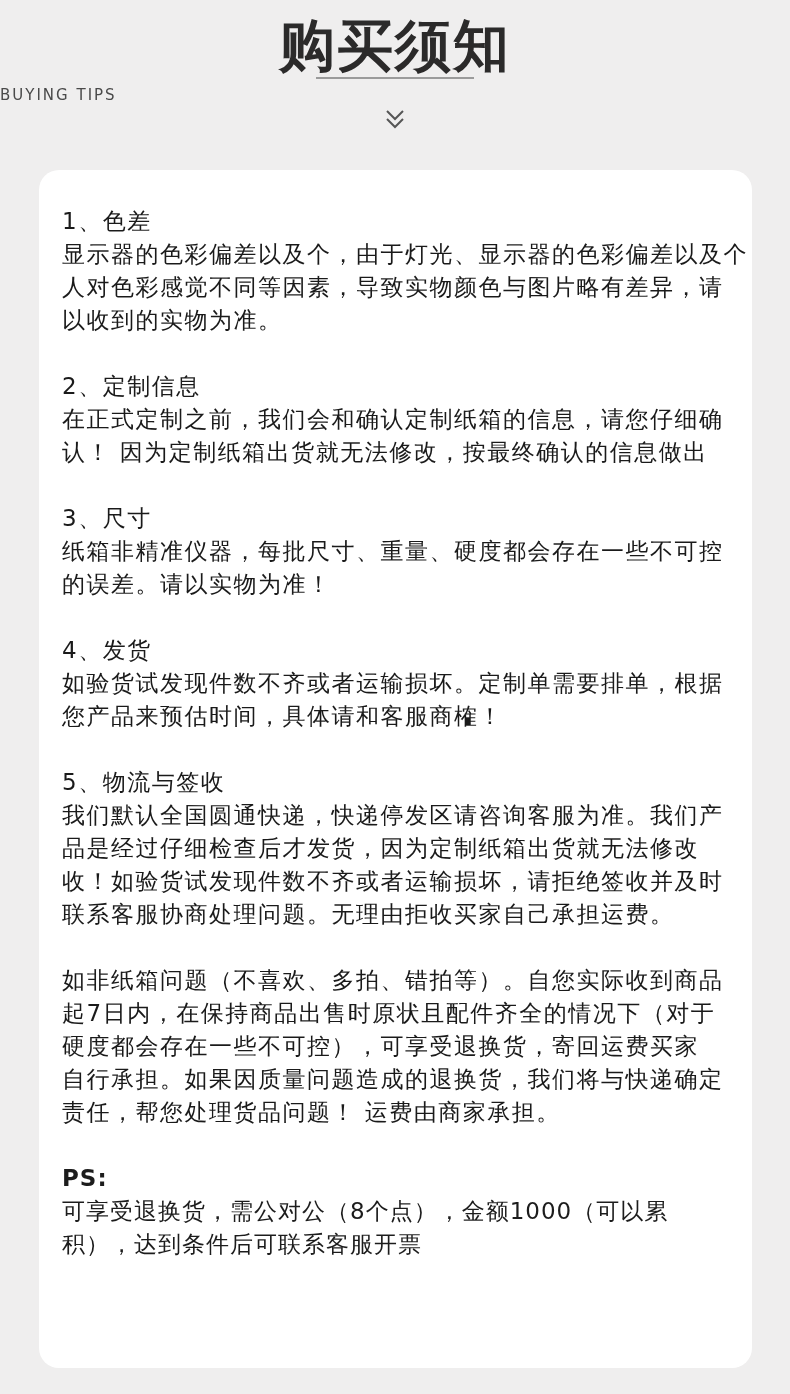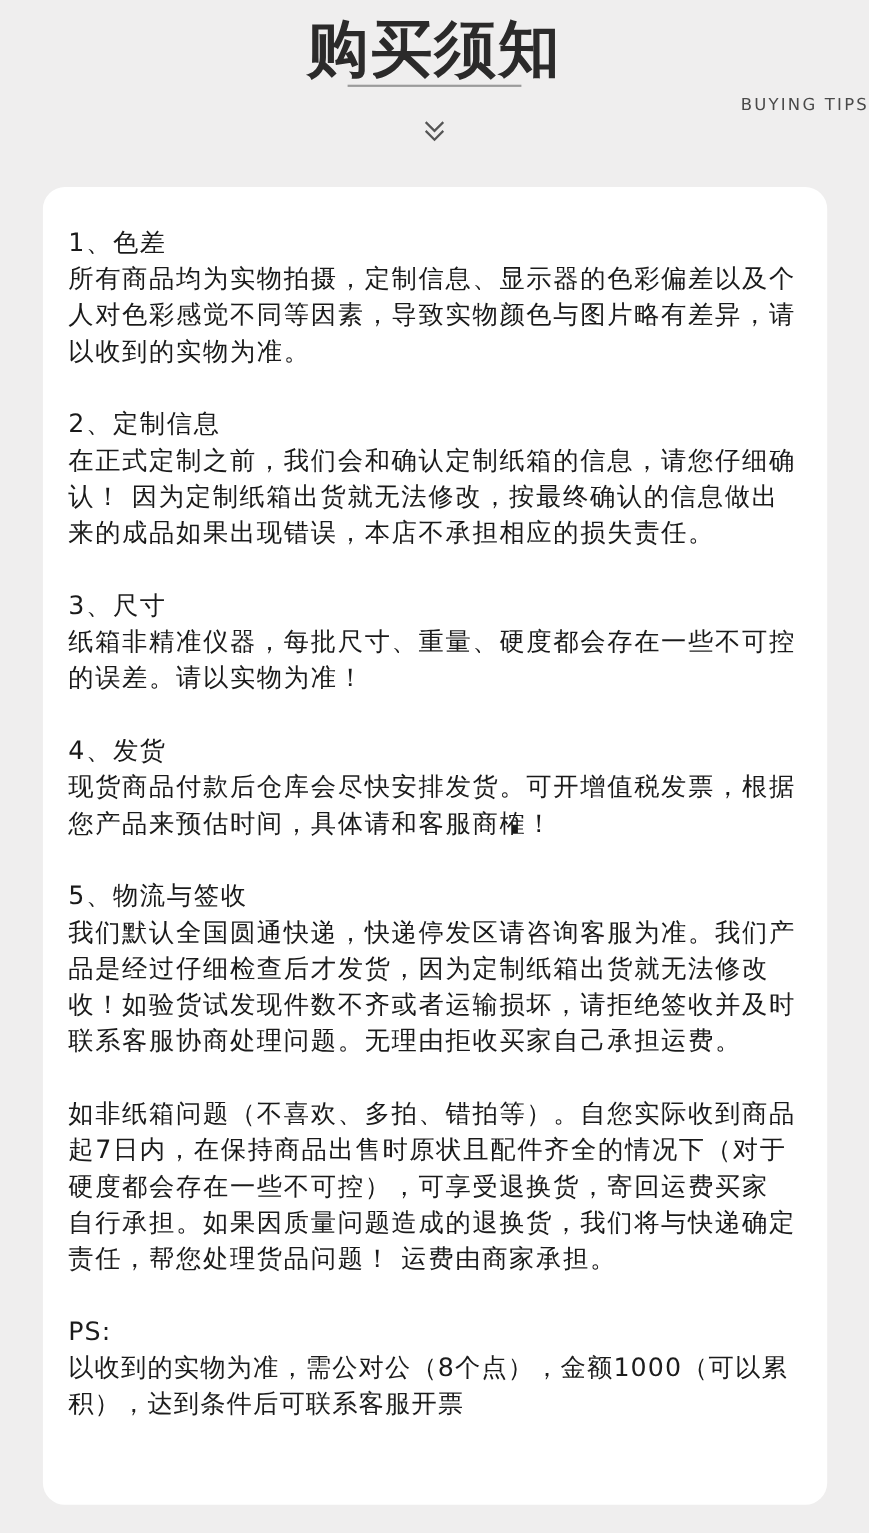--- a/index.html
+++ b/index.html
@@ -34,21 +34,21 @@
     left: 316px;
     top: 77px;
     width: 158px;
     height: 2px;
     background: #9b9b9b;
   }
   .subtitle {
     position: absolute;
     left: 0; right: 0;
     top: 85px;
-    text-align: right;
+    text-align: left;
     font-family: "DejaVu Sans", sans-serif;
     font-size: 15px;
     letter-spacing: 2px;
     color: #4a4a4a;
     line-height: 20px;
   }
   .chevrons {
     position: absolute;
     left: 383px;
     top: 108px;
@@ -80,21 +80,21 @@
     letter-spacing: 1.5px;
   }
   .section-title {
     color: #1a1a1a;
   }
   .section-body p {
     color: #1a1a1a;
     white-space: nowrap;
   }
   .ps-title {
-    font-weight: normal;
+    font-weight: bold;
     letter-spacing: 1px;
   }
   .ps-body p {
     margin: 0;
     font-size: 23px;
     line-height: 33px;
     letter-spacing: 1px;
     white-space: nowrap;
   }
 </style>
@@ -111,47 +111,46 @@
   </svg>
 </div>
 
 <div class="card"></div>
 
 <div class="content">
 
   <div class="section">
     <p class="section-title">1、色差</p>
     <div class="section-body">
-      <p>所有商品均为实物拍摄，定制信息、显示器的色彩偏差以及个</p>
+      <p>显示器的色彩偏差以及个，由于灯光、显示器的色彩偏差以及个</p>
       <p>人对色彩感觉不同等因素，导致实物颜色与图片略有差异，请</p>
       <p>以收到的实物为准。</p>
     </div>
   </div>
 
   <div class="section">
     <p class="section-title">2、定制信息</p>
     <div class="section-body">
       <p>在正式定制之前，我们会和确认定制纸箱的信息，请您仔细确</p>
       <p>认！ 因为定制纸箱出货就无法修改，按最终确认的信息做出</p>
-      <p>来的成品如果出现错误，本店不承担相应的损失责任。</p>
     </div>
   </div>
 
   <div class="section">
     <p class="section-title">3、尺寸</p>
     <div class="section-body">
       <p>纸箱非精准仪器，每批尺寸、重量、硬度都会存在一些不可控</p>
       <p>的误差。请以实物为准！</p>
     </div>
   </div>
 
   <div class="section">
     <p class="section-title">4、发货</p>
     <div class="section-body">
-      <p>现货商品付款后仓库会尽快安排发货。可开增值税发票，根据</p>
+      <p>如验货试发现件数不齐或者运输损坏。定制单需要排单，根据</p>
       <p>您产品来预估时间，具体请和客服商榷！</p>
     </div>
   </div>
 
   <div class="section">
     <p class="section-title">5、物流与签收</p>
     <div class="section-body">
       <p>我们默认全国圆通快递，快递停发区请咨询客服为准。我们产</p>
       <p>品是经过仔细检查后才发货，因为定制纸箱出货就无法修改</p>
       <p>收！如验货试发现件数不齐或者运输损坏，请拒绝签收并及时</p>
@@ -165,18 +164,18 @@
       <p>起7日内，在保持商品出售时原状且配件齐全的情况下（对于</p>
       <p>硬度都会存在一些不可控），可享受退换货，寄回运费买家</p>
       <p>自行承担。如果因质量问题造成的退换货，我们将与快递确定</p>
       <p>责任，帮您处理货品问题！ 运费由商家承担。</p>
     </div>
   </div>
 
   <div class="section">
     <p class="ps-title">PS:</p>
     <div class="ps-body">
-      <p>以收到的实物为准，需公对公（8个点），金额1000（可以累</p>
+      <p>可享受退换货，需公对公（8个点），金额1000（可以累</p>
       <p>积），达到条件后可联系客服开票</p>
     </div>
   </div>
 
 </div>
 
 </body></html>

